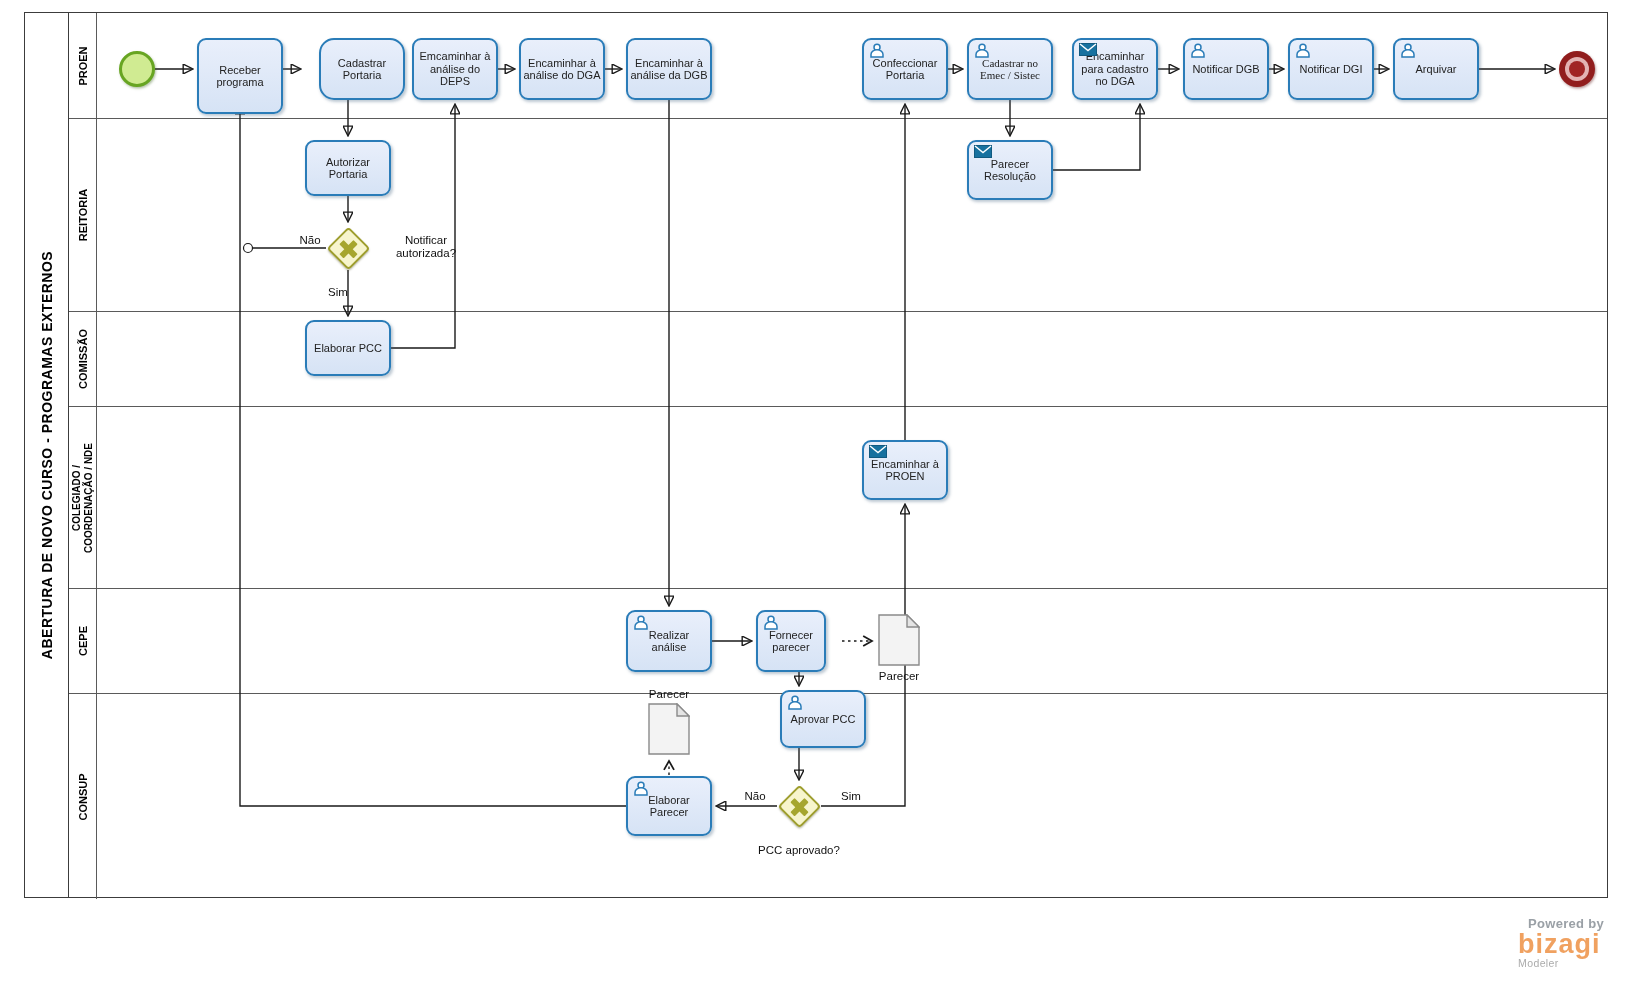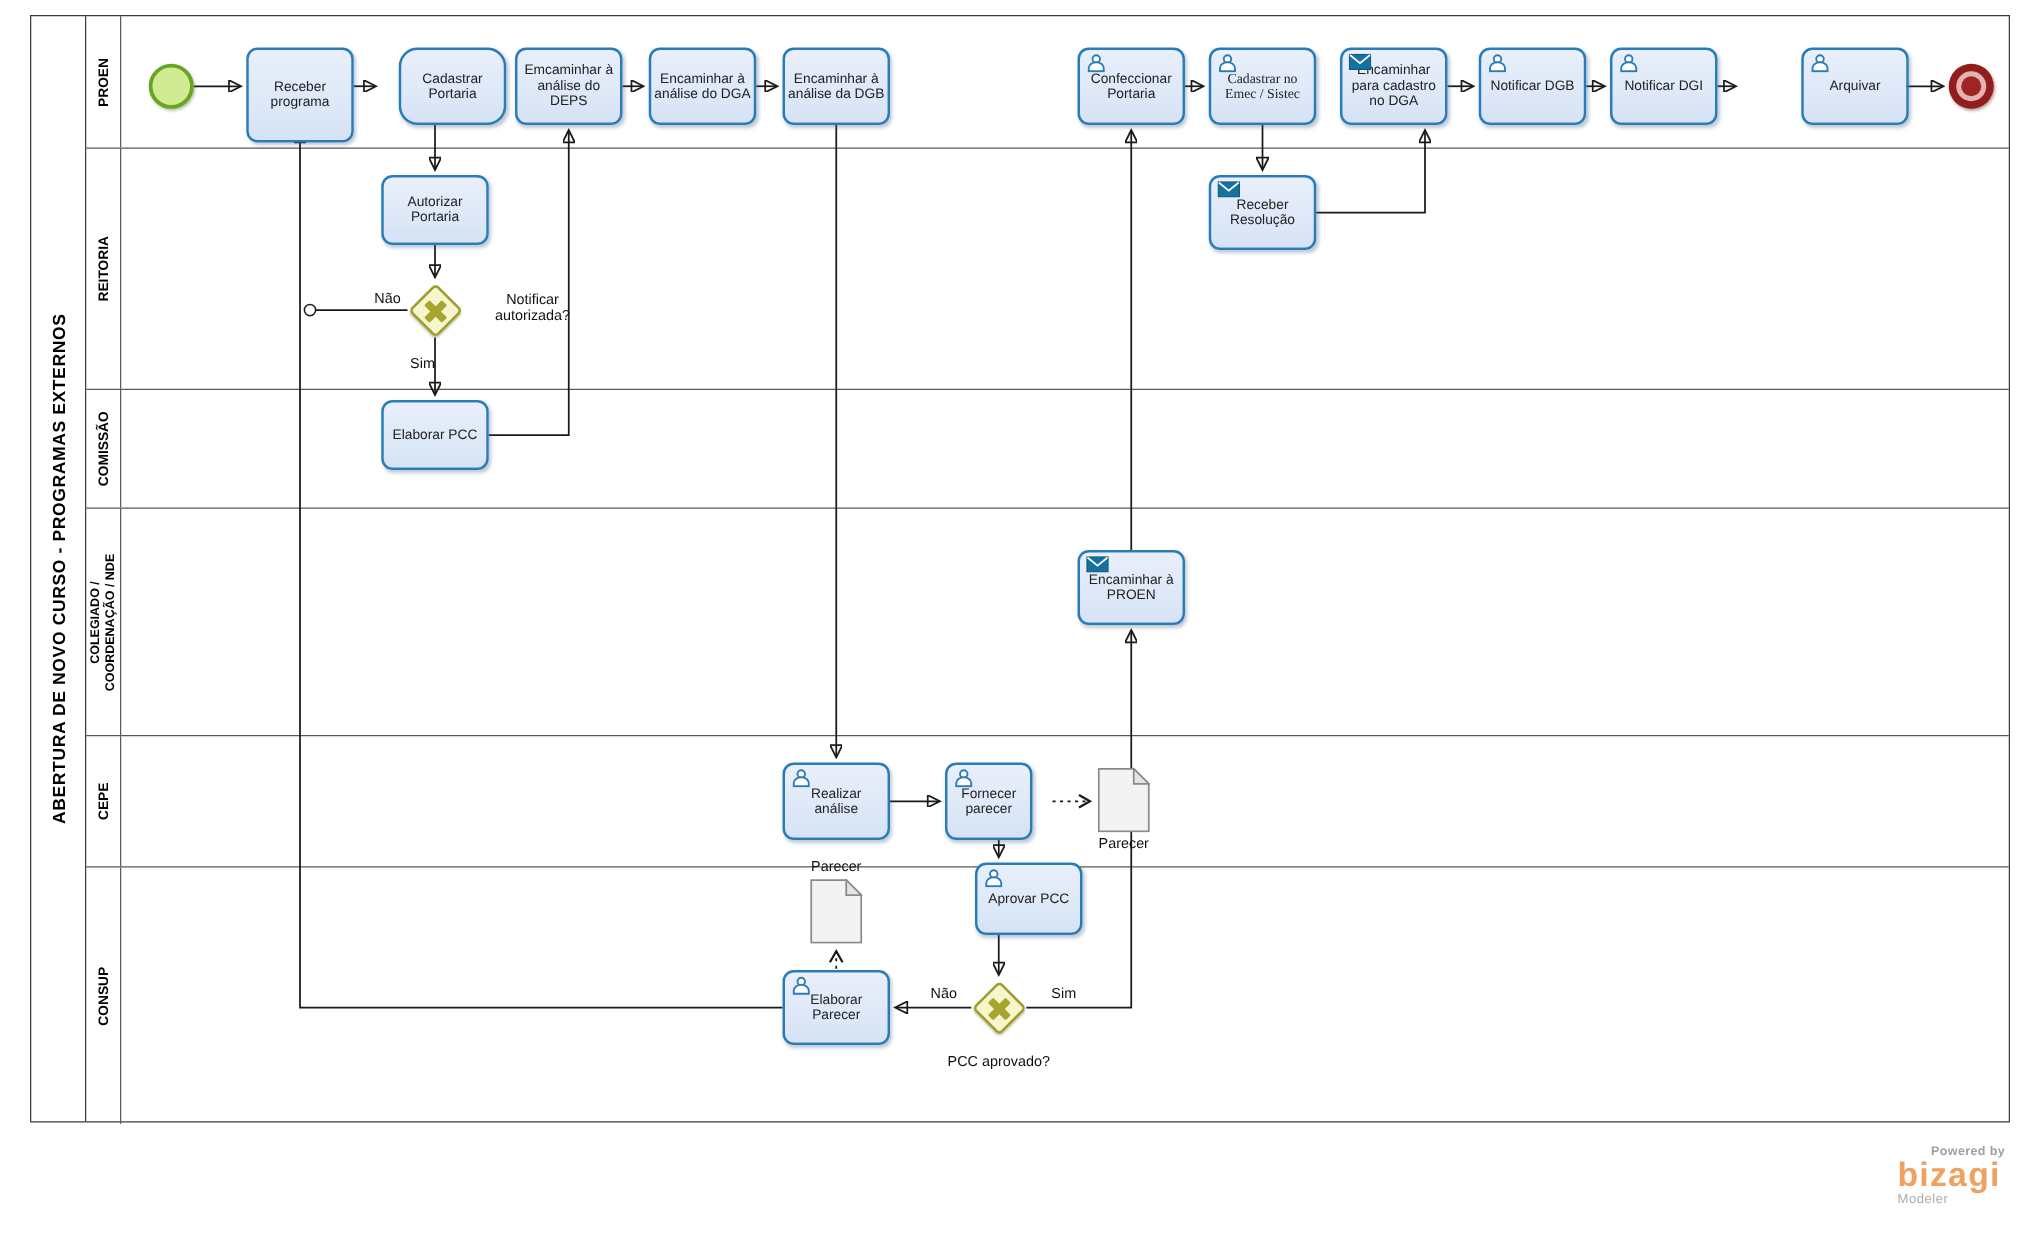--- a/index.html
+++ b/index.html
@@ -53,21 +53,21 @@
   .evt-end-mid{width:24px;height:24px;border-radius:50%;background:#e3b2b2;display:flex;align-items:center;justify-content:center;}
   .evt-end-core{width:16px;height:16px;border-radius:50%;background:#a02424;}
   .doc{position:absolute;line-height:0;}
   .doc-label,.edge-label{
     position:absolute;transform:translate(-50%,-50%);font-size:11.5px;color:#111;
     text-align:center;white-space:nowrap;line-height:13px;
   }
   .edge-label.wrap{white-space:normal;}
   
   #logo{position:absolute;left:1518px;top:916px;width:86px;}
-  #logo .powered{font-size:10px;font-weight:bold;color:#9aa0a6;text-align:right;letter-spacing:.3px;}
+  #logo .powered{font-size:13px;font-weight:bold;color:#9aa0a6;text-align:right;letter-spacing:.3px;}
   #logo .brand{font-size:27px;font-weight:bold;color:#f0a160;letter-spacing:1px;line-height:27px;}
   #logo .product{font-size:10.5px;color:#ababab;margin-top:-1px;letter-spacing:.4px;}
 </style>
 </head>
 <body>
 
 <div id="pool">
   <div id="pool-title-cell">
     <span>ABERTURA DE NOVO CURSO - PROGRAMAS EXTERNOS</span>
   </div>
@@ -188,21 +188,21 @@
         </svg></span>
       <span>Notificar DGB</span>
     </div>
     <div class="task" style="left: 1288px; top: 38px; width: 86px; height: 62px;">
       <span class="icon"><svg width="17" height="15" viewBox="0 0 17 15">
           <circle cx="8" cy="4.2" r="3" fill="#fff" stroke="#2a7cb8" stroke-width="1.5"></circle>
           <path d="M2 14 v-2.6 a6 4.6 0 0 1 12 0 V14 Z" fill="#fff" stroke="#2a7cb8" stroke-width="1.5"></path>
         </svg></span>
       <span>Notificar DGI</span>
     </div>
-    <div class="task" style="left: 1393px; top: 38px; width: 86px; height: 62px; margin-left: 48px;">
+    <div class="task" style="left: 1393px; top: 38px; width: 86px; height: 62px;">
       <span class="icon"><svg width="17" height="15" viewBox="0 0 17 15">
           <circle cx="8" cy="4.2" r="3" fill="#fff" stroke="#2a7cb8" stroke-width="1.5"></circle>
           <path d="M2 14 v-2.6 a6 4.6 0 0 1 12 0 V14 Z" fill="#fff" stroke="#2a7cb8" stroke-width="1.5"></path>
         </svg></span>
       <span>Arquivar</span>
     </div>
     <div class="evt-end" style="left: 1559px; top: 51px; width: 36px; height: 36px;">
       <div class="evt-end-mid">
         <div class="evt-end-core"></div>
       </div>
@@ -217,21 +217,21 @@
       </div>
     </div>
     <div class="task" style="left: 305px; top: 320px; width: 86px; height: 56px;">
       <span>Elaborar PCC</span>
     </div>
     <div class="task" style="left: 967px; top: 140px; width: 86px; height: 60px;">
       <span class="icon"><svg width="18" height="13" viewBox="0 0 18 13">
           <rect x="0.5" y="0.5" width="17" height="12" fill="#17719f" stroke="#115a80"></rect>
           <path d="M1 1 L9 7.5 L17 1" fill="none" stroke="#fff" stroke-width="1.4"></path>
         </svg></span>
-      <span>Receber Resolução</span>
+      <span>Parecer Resolução</span>
     </div>
     <div class="task" style="left: 862px; top: 440px; width: 86px; height: 60px;">
       <span class="icon"><svg width="18" height="13" viewBox="0 0 18 13">
           <rect x="0.5" y="0.5" width="17" height="12" fill="#17719f" stroke="#115a80"></rect>
           <path d="M1 1 L9 7.5 L17 1" fill="none" stroke="#fff" stroke-width="1.4"></path>
         </svg></span>
       <span>Encaminhar à PROEN</span>
     </div>
     <div class="task" style="left: 626px; top: 610px; width: 86px; height: 62px;">
       <span class="icon"><svg width="17" height="15" viewBox="0 0 17 15">

